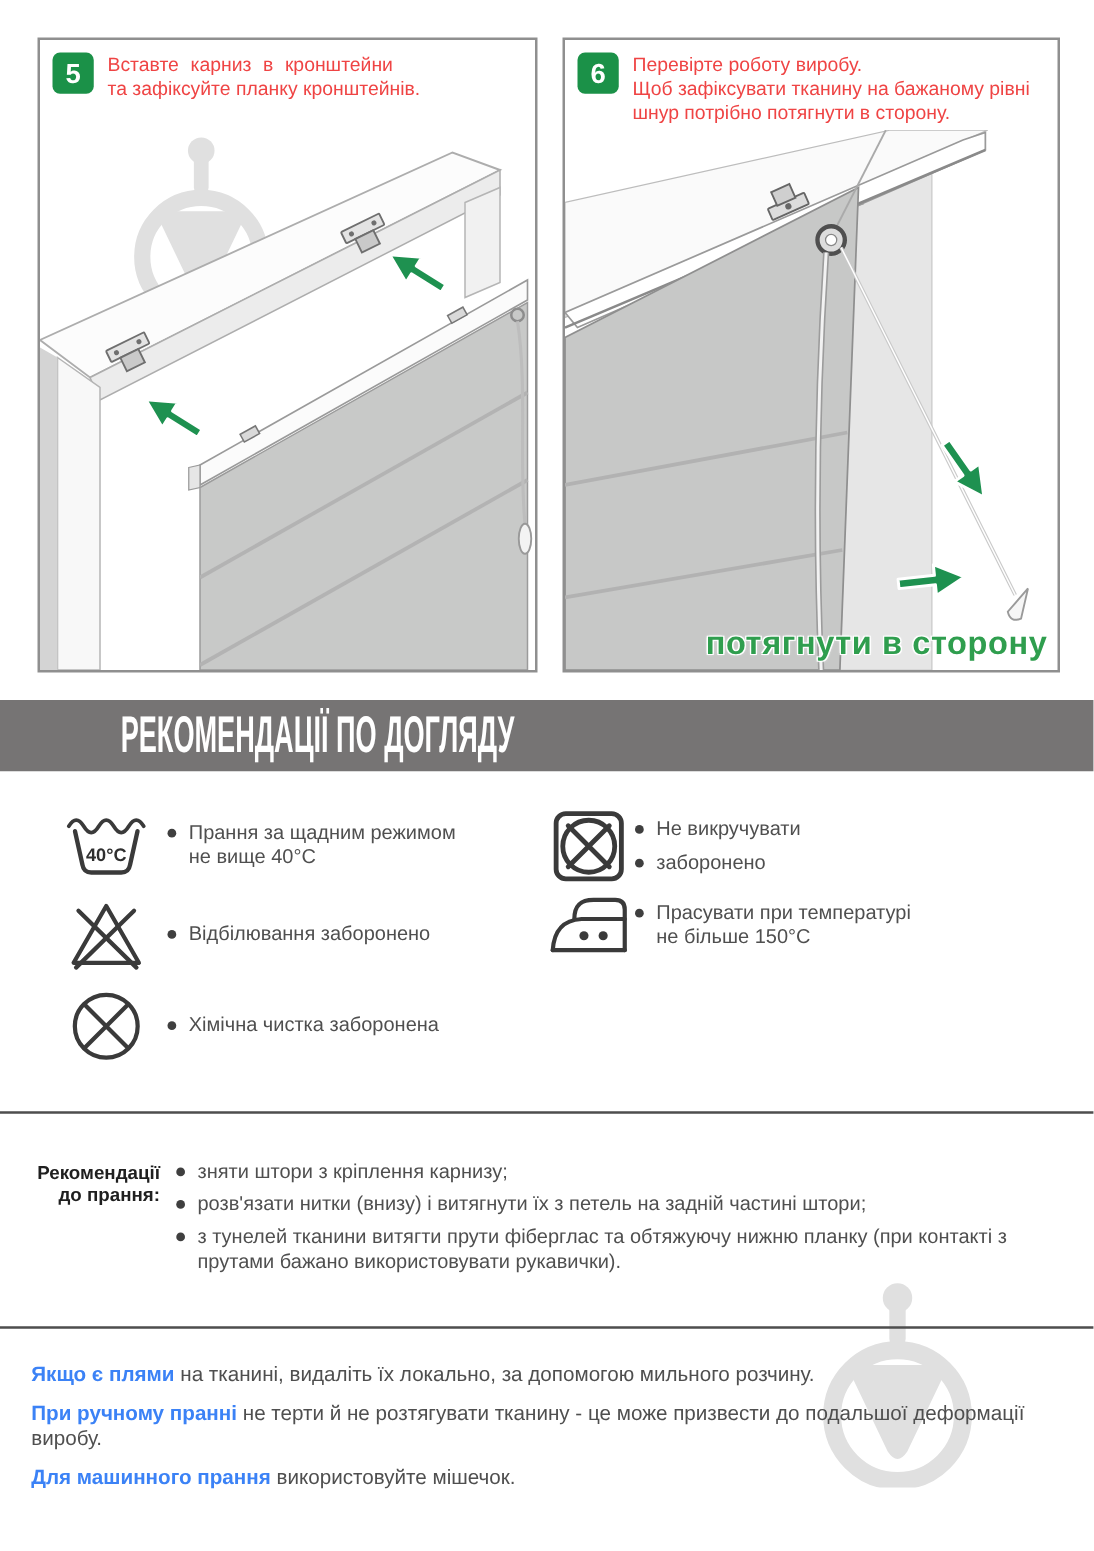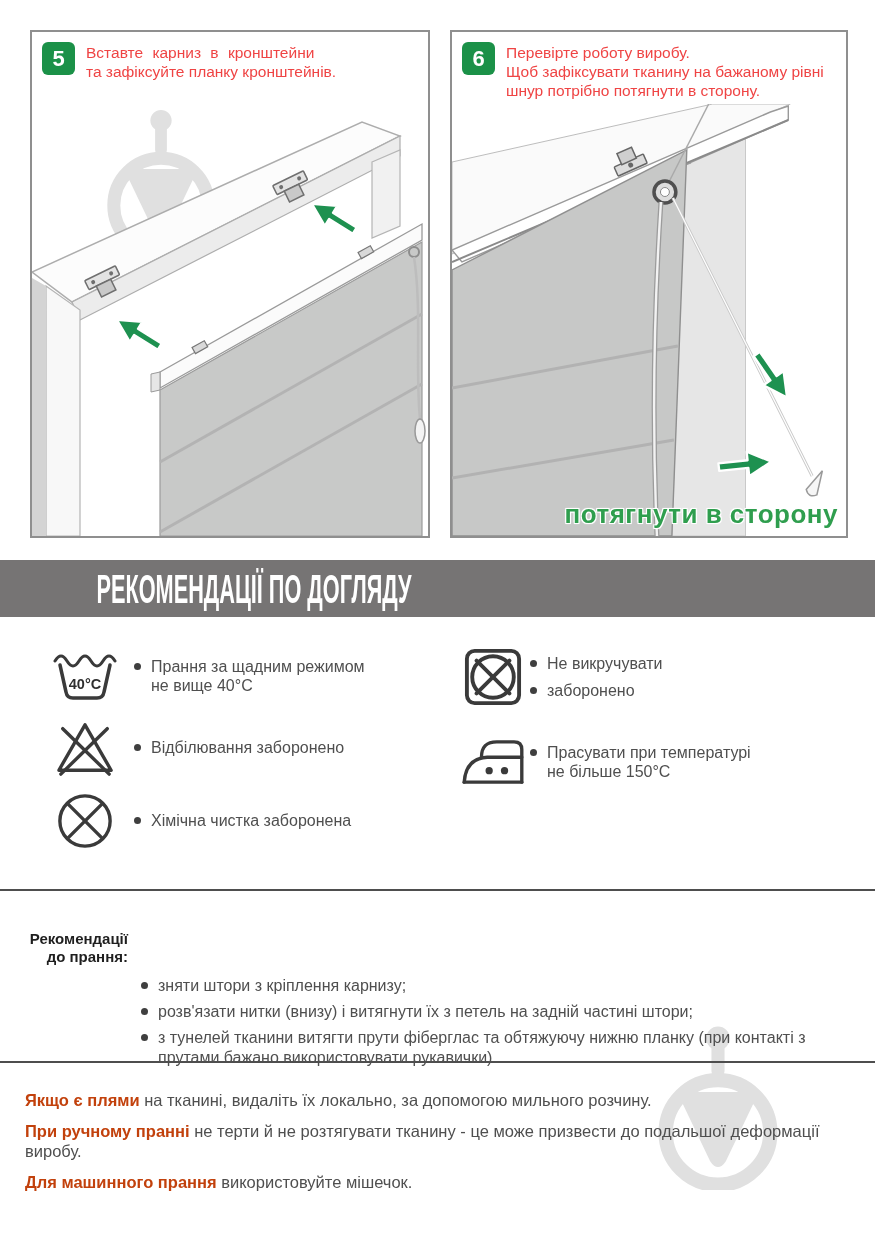--- a/index.html
+++ b/index.html
@@ -22,47 +22,47 @@
 
   
   .banner{position:absolute;left:0;top:560px;width:875px;height:57px;background:#767474;
           display:flex;align-items:center;justify-content:flex-start;}
   .banner-title{display:inline-block;color:#ffffff;font-weight:bold;font-size:35px;letter-spacing:0px;
                 transform:scale(0.62,1.18);transform-origin:center;white-space:nowrap;}
 
   
   .care-col{position:absolute;display:flex;flex-direction:column;}
   .care-left{left:36px;top:648px;width:400px;gap:15px;}
-  .care-right{left:456px;top:648px;width:404px;gap:32px;}
+  .care-right{left:434px;top:648px;width:404px;gap:10px;}
   .care-row{display:flex;align-items:center;}
   .care-icon-box{flex:0 0 auto;display:flex;justify-content:center;}
   .care-left .care-icon-box{width:98px;}
   .care-right .care-icon-box{width:74px;}
   .care-icon{stroke:#3a3a3a;fill:none;stroke-linecap:round;stroke-linejoin:round;}
   .bullets{display:flex;flex-direction:column;gap:7px;}
   .bl{display:flex;align-items:flex-start;}
   .dot{flex:0 0 auto;width:7px;height:7px;border-radius:50%;background:#3f3f3f;margin:6px 10px 0 0;}
   .btxt{font-size:16px;line-height:1.2;color:#4f4f4f;}
 
   
   .sec-divider{position:absolute;left:0;width:875px;height:2px;background:#4e4e4e;z-index:2;}
   .div-1{top:889px;}
   .div-2{top:1061px;}
 
   
   .wash-sec{position:absolute;left:25px;top:928px;width:824px;display:flex;z-index:2;}
   .wash-label{flex:0 0 103px;font-size:15px;font-weight:bold;color:#1f1f1f;text-align:right;
               line-height:1.2;white-space:pre-line;padding-top:2px;}
-  .wash-items{flex:1;display:flex;flex-direction:column;gap:7px;padding-left:13px;margin-top:48px;}
+  .wash-items{flex:1;display:flex;flex-direction:column;gap:7px;padding-left:13px;}
   .wash-items .btxt{max-width:700px;}
 
   
   .notes{position:absolute;left:25px;top:1090px;width:832px;z-index:2;}
   .note{margin:0 0 11px 0;font-size:16.5px;line-height:1.22;color:#4f4f4f;}
-  .note .b{font-weight:bold;color:#c2410c;}
+  .note .b{font-weight:bold;color:#3b82f6;}
 
   
   .wm-bottom{position:absolute;left:652px;top:1020px;width:132px;height:170px;z-index:0;}
 </style>
 </head>
 <body>
 
 <svg width="0" height="0" style="position:absolute">
   <defs>
     <g id="wm">

